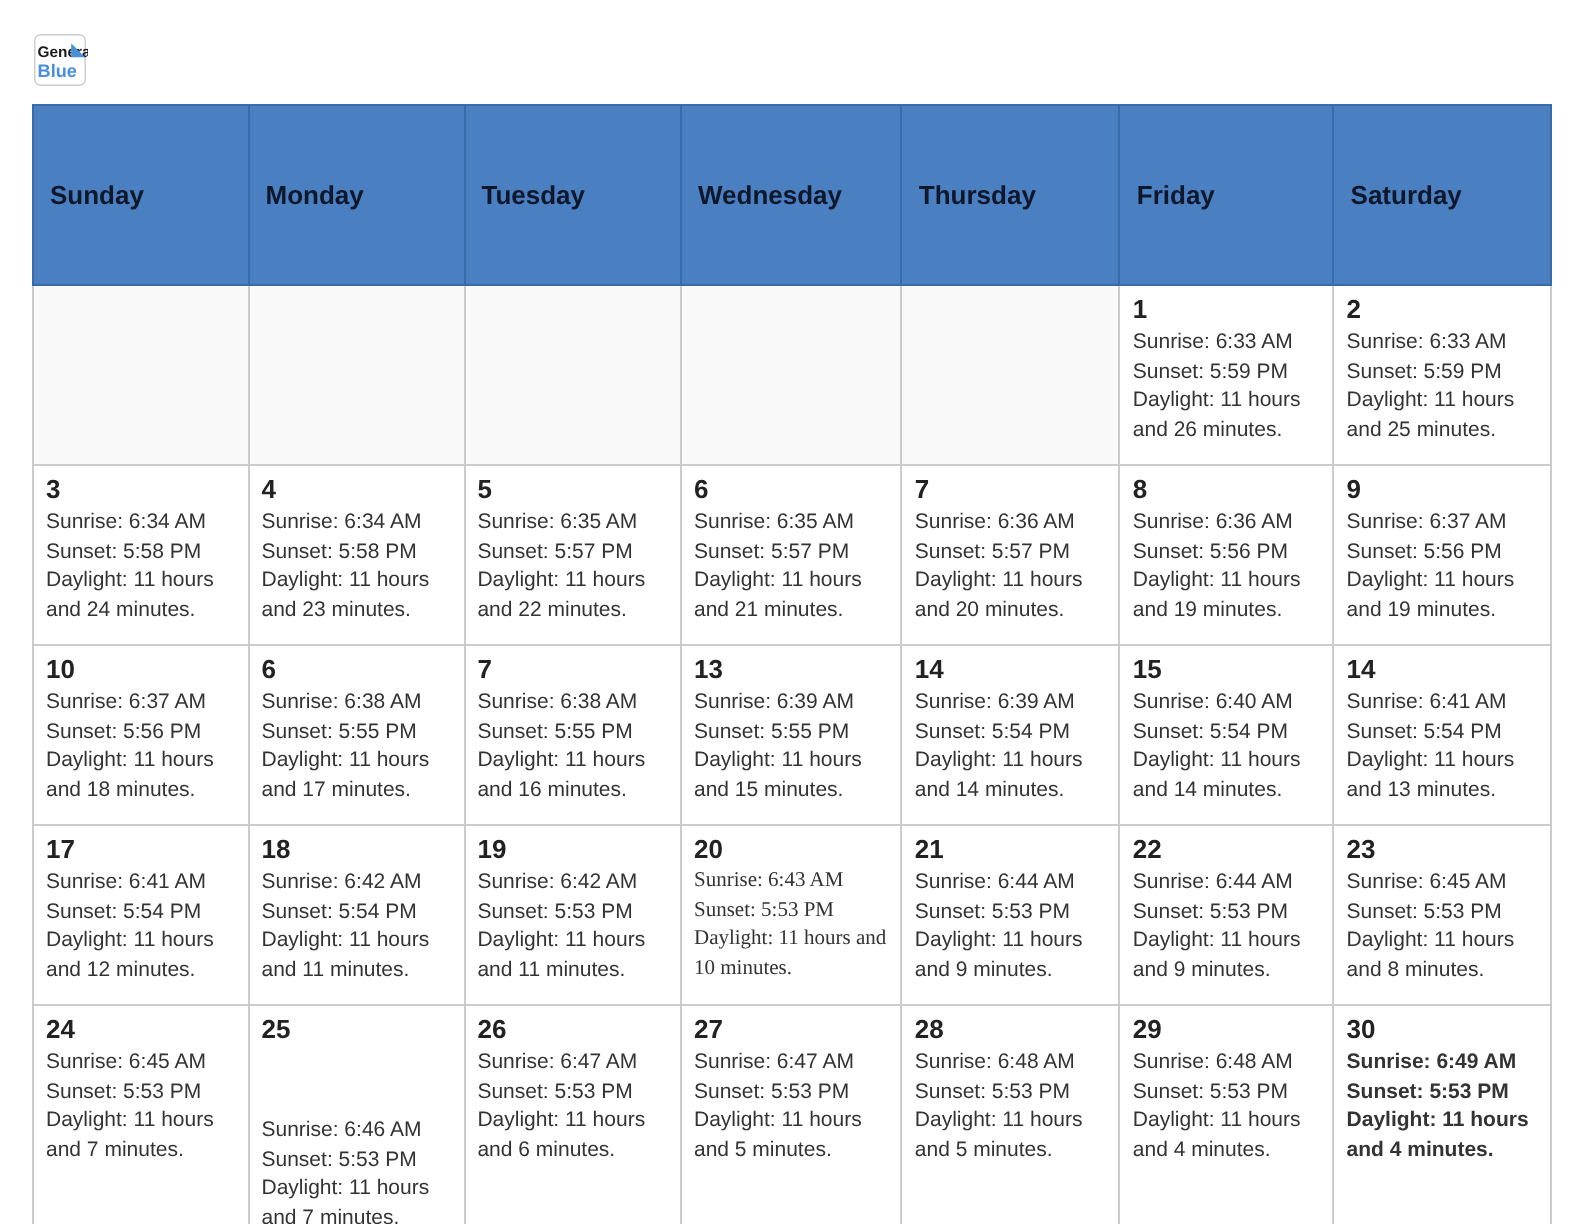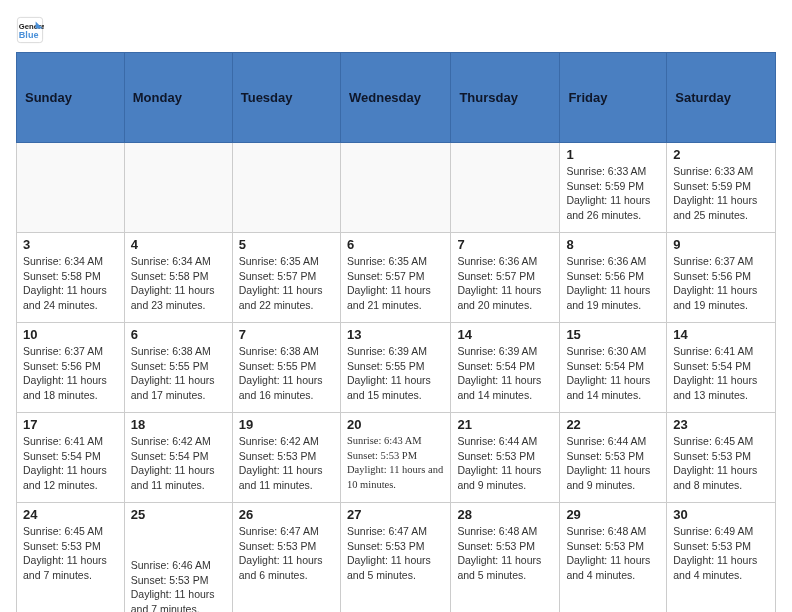--- a/index.html
+++ b/index.html
@@ -200,21 +200,21 @@
 Daylight: 11 hours and 15 minutes.</div>
         </td>
         <td>
           <div class="day-num">14</div>
           <div class="day-info" style="white-space: pre-line;">Sunrise: 6:39 AM
 Sunset: 5:54 PM
 Daylight: 11 hours and 14 minutes.</div>
         </td>
         <td>
           <div class="day-num">15</div>
-          <div class="day-info" style="white-space: pre-line;">Sunrise: 6:30 AM
+          <div class="day-info" style="white-space: pre-line;">Sunrise: 6:40 AM
 Sunset: 5:54 PM
 Daylight: 11 hours and 14 minutes.</div>
         </td>
         <td>
           <div class="day-num">14</div>
           <div class="day-info" style="white-space: pre-line;">Sunrise: 6:41 AM
 Sunset: 5:54 PM
 Daylight: 11 hours and 13 minutes.</div>
         </td>
       </tr>
@@ -294,19 +294,19 @@
 Daylight: 11 hours and 5 minutes.</div>
         </td>
         <td>
           <div class="day-num">29</div>
           <div class="day-info" style="white-space: pre-line;">Sunrise: 6:48 AM
 Sunset: 5:53 PM
 Daylight: 11 hours and 4 minutes.</div>
         </td>
         <td>
           <div class="day-num">30</div>
-          <div class="day-info" style="white-space: pre-line;">Sunrise: 6:49 AM
+          <div class="day-info" style="white-space: pre-line; font-weight: bold;">Sunrise: 6:49 AM
 Sunset: 5:53 PM
 Daylight: 11 hours and 4 minutes.</div>
         </td>
       </tr>
     </tbody>
 </table>
 
 </body></html>

